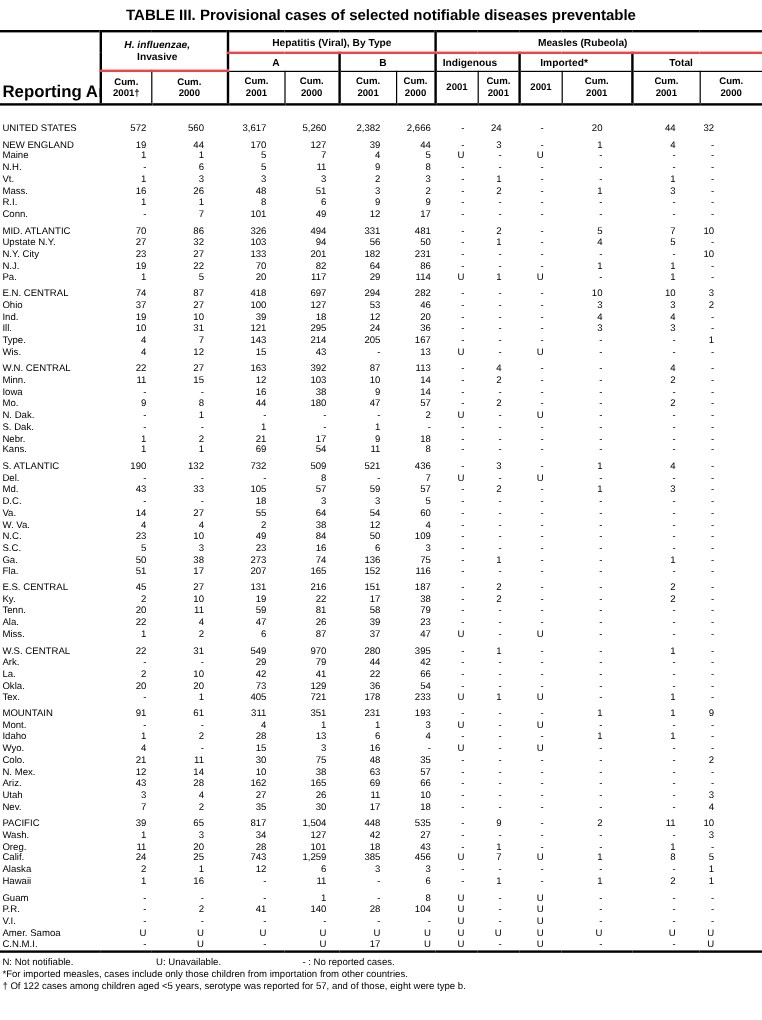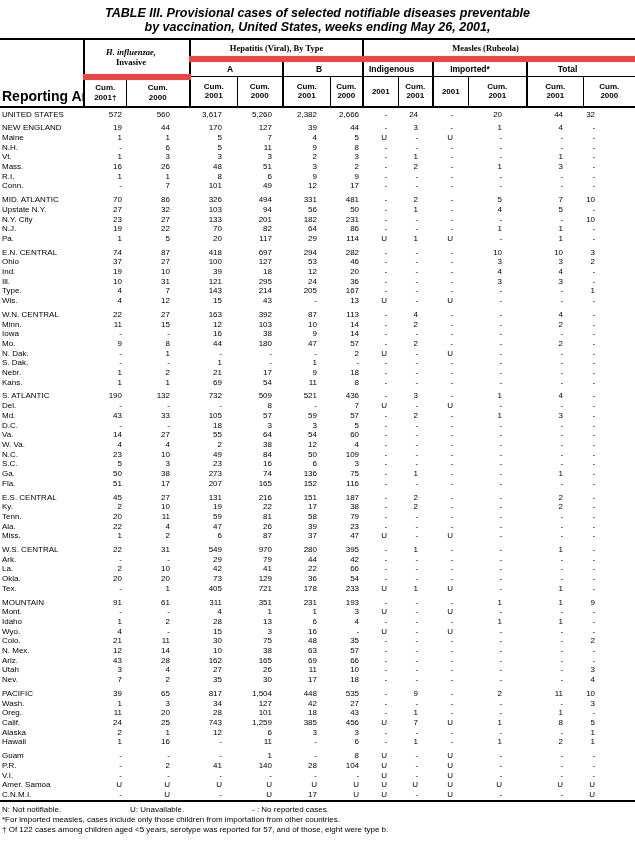--- a/index.html
+++ b/index.html
@@ -1,52 +1,51 @@
 <!DOCTYPE html>
 <html><head>
 <meta charset="utf-8">
 <style>
   html,body{margin:0;padding:0;background:#fff;}
   body{width:635px;height:850px;font-family:"Liberation Sans","DejaVu Sans",sans-serif;color:#000;overflow:hidden;}
   .page{width:635px;}
-  .title{padding-top:7px;text-align:center;font-weight:bold;font-size:12.5px;line-height:13.5px;font-style:italic;}
+  .title{padding-top:7px;text-align:center;font-weight:bold;font-size:12.5px;line-height:13.5px;}
   table{border-collapse:collapse;table-layout:fixed;width:635px;margin-top:4px;border-top:2px solid #000;border-bottom:2px solid #000;}
   th,td{margin:0;padding:0;font-size:8px;overflow:hidden;white-space:nowrap;}
   thead th{font-weight:bold;vertical-align:middle;text-align:center;}
   th.ra{vertical-align:bottom;text-align:left;padding-left:2px;padding-bottom:2px;font-size:14px;border-bottom:2px solid #000000;}
-  th.group{font-size:8.5px;height:16px;border-bottom:6px solid #ef4444;font-family:Liberation Serif, serif;}
+  th.group{font-size:8.5px;height:16px;border-bottom:2px solid #ef4444;}
   th.group .it{font-style:italic;}
   th.g2{font-size:8.5px;height:14px;border-bottom:1px solid #000;}
   th.sub{font-size:8px;line-height:9.5px;white-space:pre-line;height:26px;border-bottom:2px solid #000;}
   .bl1{border-left:1px solid #000;}
   .bl2{border-left:2px solid #000;}
   
   .pr-hflu{padding-right:12px;}.pr-hep{}.pr-meas{padding-right:28px;}
   .pr-a{padding-right:13px;}.pr-b{padding-right:8px;}.pr-ind{padding-right:13px;}.pr-imp{padding-right:20px;}.pr-tot{padding-right:28px;}
   td.area{text-align:left;padding-left:2px;line-height:9.7px;}
   td.val{text-align:right;line-height:9.7px;}
   td.c1{padding-right:4px;}  td.c2{padding-right:20px;} td.c3{padding-right:15px;}
   td.c4{padding-right:11px;} td.c5{padding-right:13px;} td.c6{padding-right:4px;}
   td.c7{padding-right:11px;} td.c8{padding-right:15px;} td.c9{padding-right:15px;}
   td.c10{padding-right:25px;}td.c11{padding-right:20px;}td.c12{padding-right:40px;}
   tr.gap td{height:4px;line-height:4px;}
-  tbody tr:first-child td{padding-top:2px;}
+  tbody tr:first-child td{padding-top:14px;}
   .footnotes{margin-top:3px;font-size:8px;line-height:10px;padding-left:2px;}
   .legend{display:flex;}
   .legend .l1{width:128px;}
   .legend .l2{width:122px;}
 </style>
 </head>
 <body>
 
 <div class="page">
 
   <div class="title">
     <div>TABLE III. Provisional cases of selected notifiable diseases preventable</div>
-    <div>by vaccination, United States, weeks ending May 26, 2001,</div>
   </div>
 
   <table>
     <colgroup>
       <col style="width:84px">
         <col style="width:42px">
         <col style="width:64px">
       <col style="width:47px">
         <col style="width:46px">
         <col style="width:47px">

